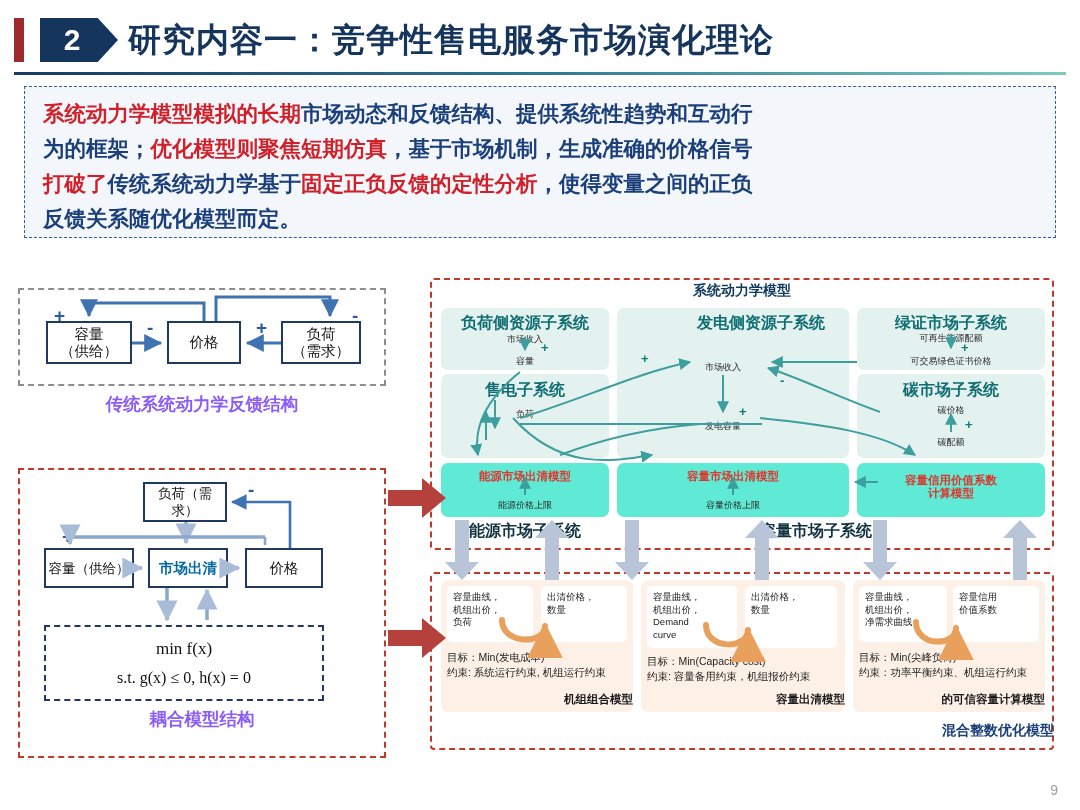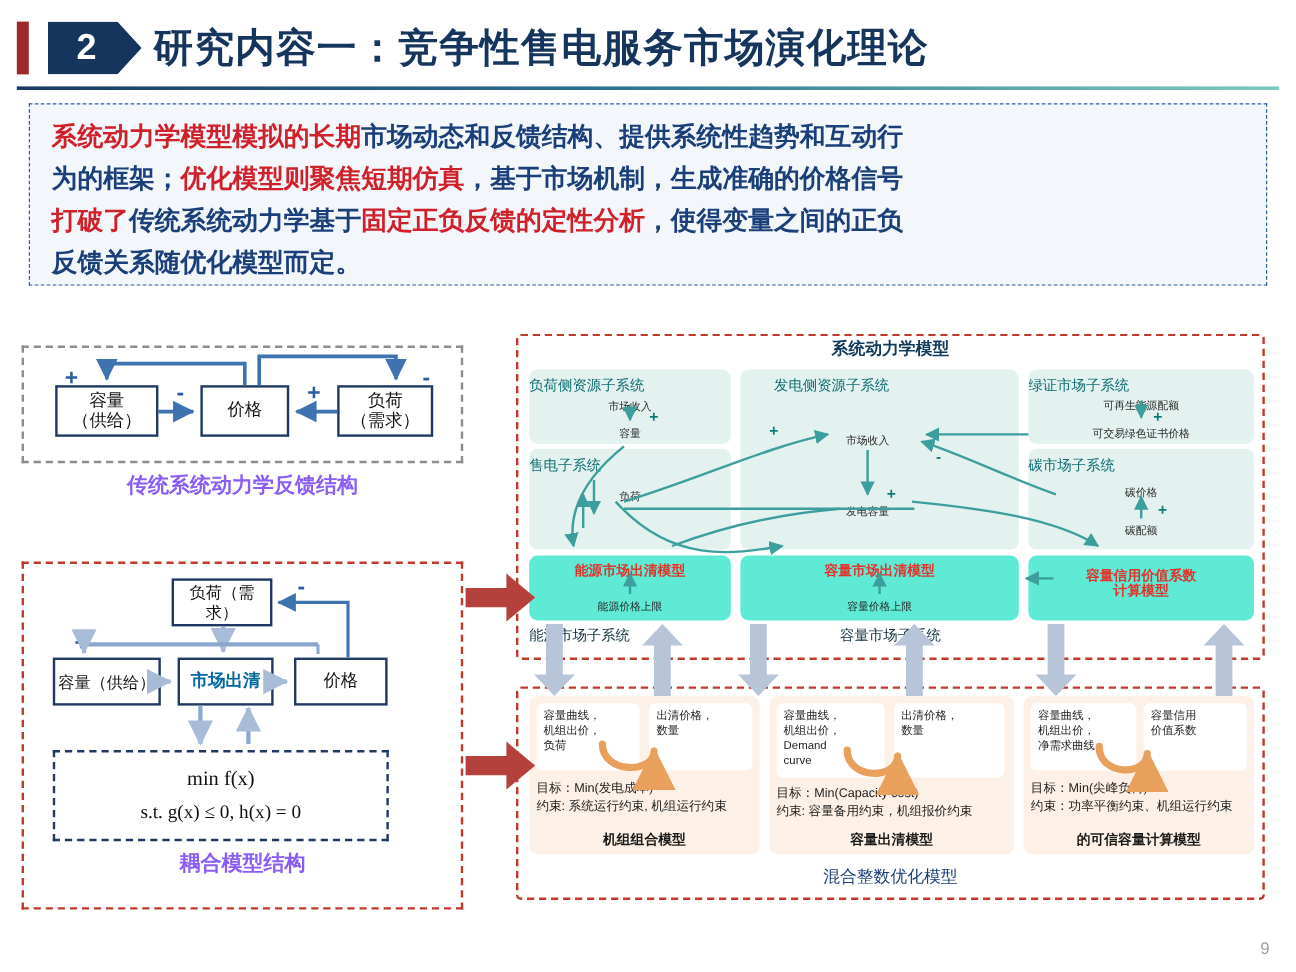--- a/index.html
+++ b/index.html
@@ -62,36 +62,36 @@
   .formula{
     position:absolute;width:100%;text-align:center;
     font-family:"Liberation Serif","DejaVu Serif",serif;color:#111;
   }
 
   
   .r1-frame{left:430px;top:278px;width:624px;height:272px;border:2.5px dashed #c0392b;border-radius:4px;}
   .r1-title{position:absolute;left:430px;top:282px;width:624px;text-align:center;
             font-size:14px;font-weight:bold;color:#123a5c;}
   .sub{position:absolute;box-sizing:border-box;background:#e3f1ef;border-radius:7px;}
-  .sub-t{position:absolute;width:100%;font-size:12px;font-weight:normal;color:#0e6e72;}
+  .sub-t{position:absolute;width:100%;text-align:center;font-size:16px;font-weight:bold;color:#0e6e72;}
   .sub-t.dk{color:#10333f;}
   .var{position:absolute;font-size:9px;color:#2a2a2a;text-align:center;white-space:nowrap;}
   .wbox{position:absolute;box-sizing:border-box;background:#5eead4;border-radius:7px;}
   .wtitle{position:absolute;width:100%;text-align:center;font-size:11.5px;font-weight:bold;color:#e0342c;line-height:13px;}
   .plus{position:absolute;color:#0e7b7b;font-size:13px;font-weight:bold;line-height:1;}
 
   
   .r2-frame{left:430px;top:572px;width:624px;height:178px;border:2.5px dashed #c0392b;border-radius:4px;}
   .obox{position:absolute;box-sizing:border-box;background:#fdf0e6;border-radius:7px;}
   .ibox{position:absolute;box-sizing:border-box;background:#ffffff;border-radius:5px;
         font-size:9.5px;color:#222;line-height:12.5px;padding:5px 6px;}
   .goal{position:absolute;font-size:10.5px;color:#222;line-height:14px;}
-  .omt{position:absolute;width:100%;text-align:center;font-size:11.5px;font-weight:bold;color:#1a1a1a;}
-  .r2-title{position:absolute;left:430px;top:722px;width:624px;text-align:center;
-            font-size:14px;font-weight:normal;color:#1b3f7a;}
+  .omt{position:absolute;width:100%;text-align:right;font-size:11.5px;font-weight:bold;color:#1a1a1a;}
+  .r2-title{position:absolute;left:430px;top:722px;width:624px;text-align:right;
+            font-size:14px;font-weight:bold;color:#1b3f7a;}
 
   
   .pg{position:absolute;right:22px;bottom:12px;font-size:14px;color:#9aa0a6;}
 
   svg.ov{position:absolute;left:0;top:0;width:1080px;height:810px;pointer-events:none;}
 </style>
 </head>
 <body>
 
 <div class="slide">

